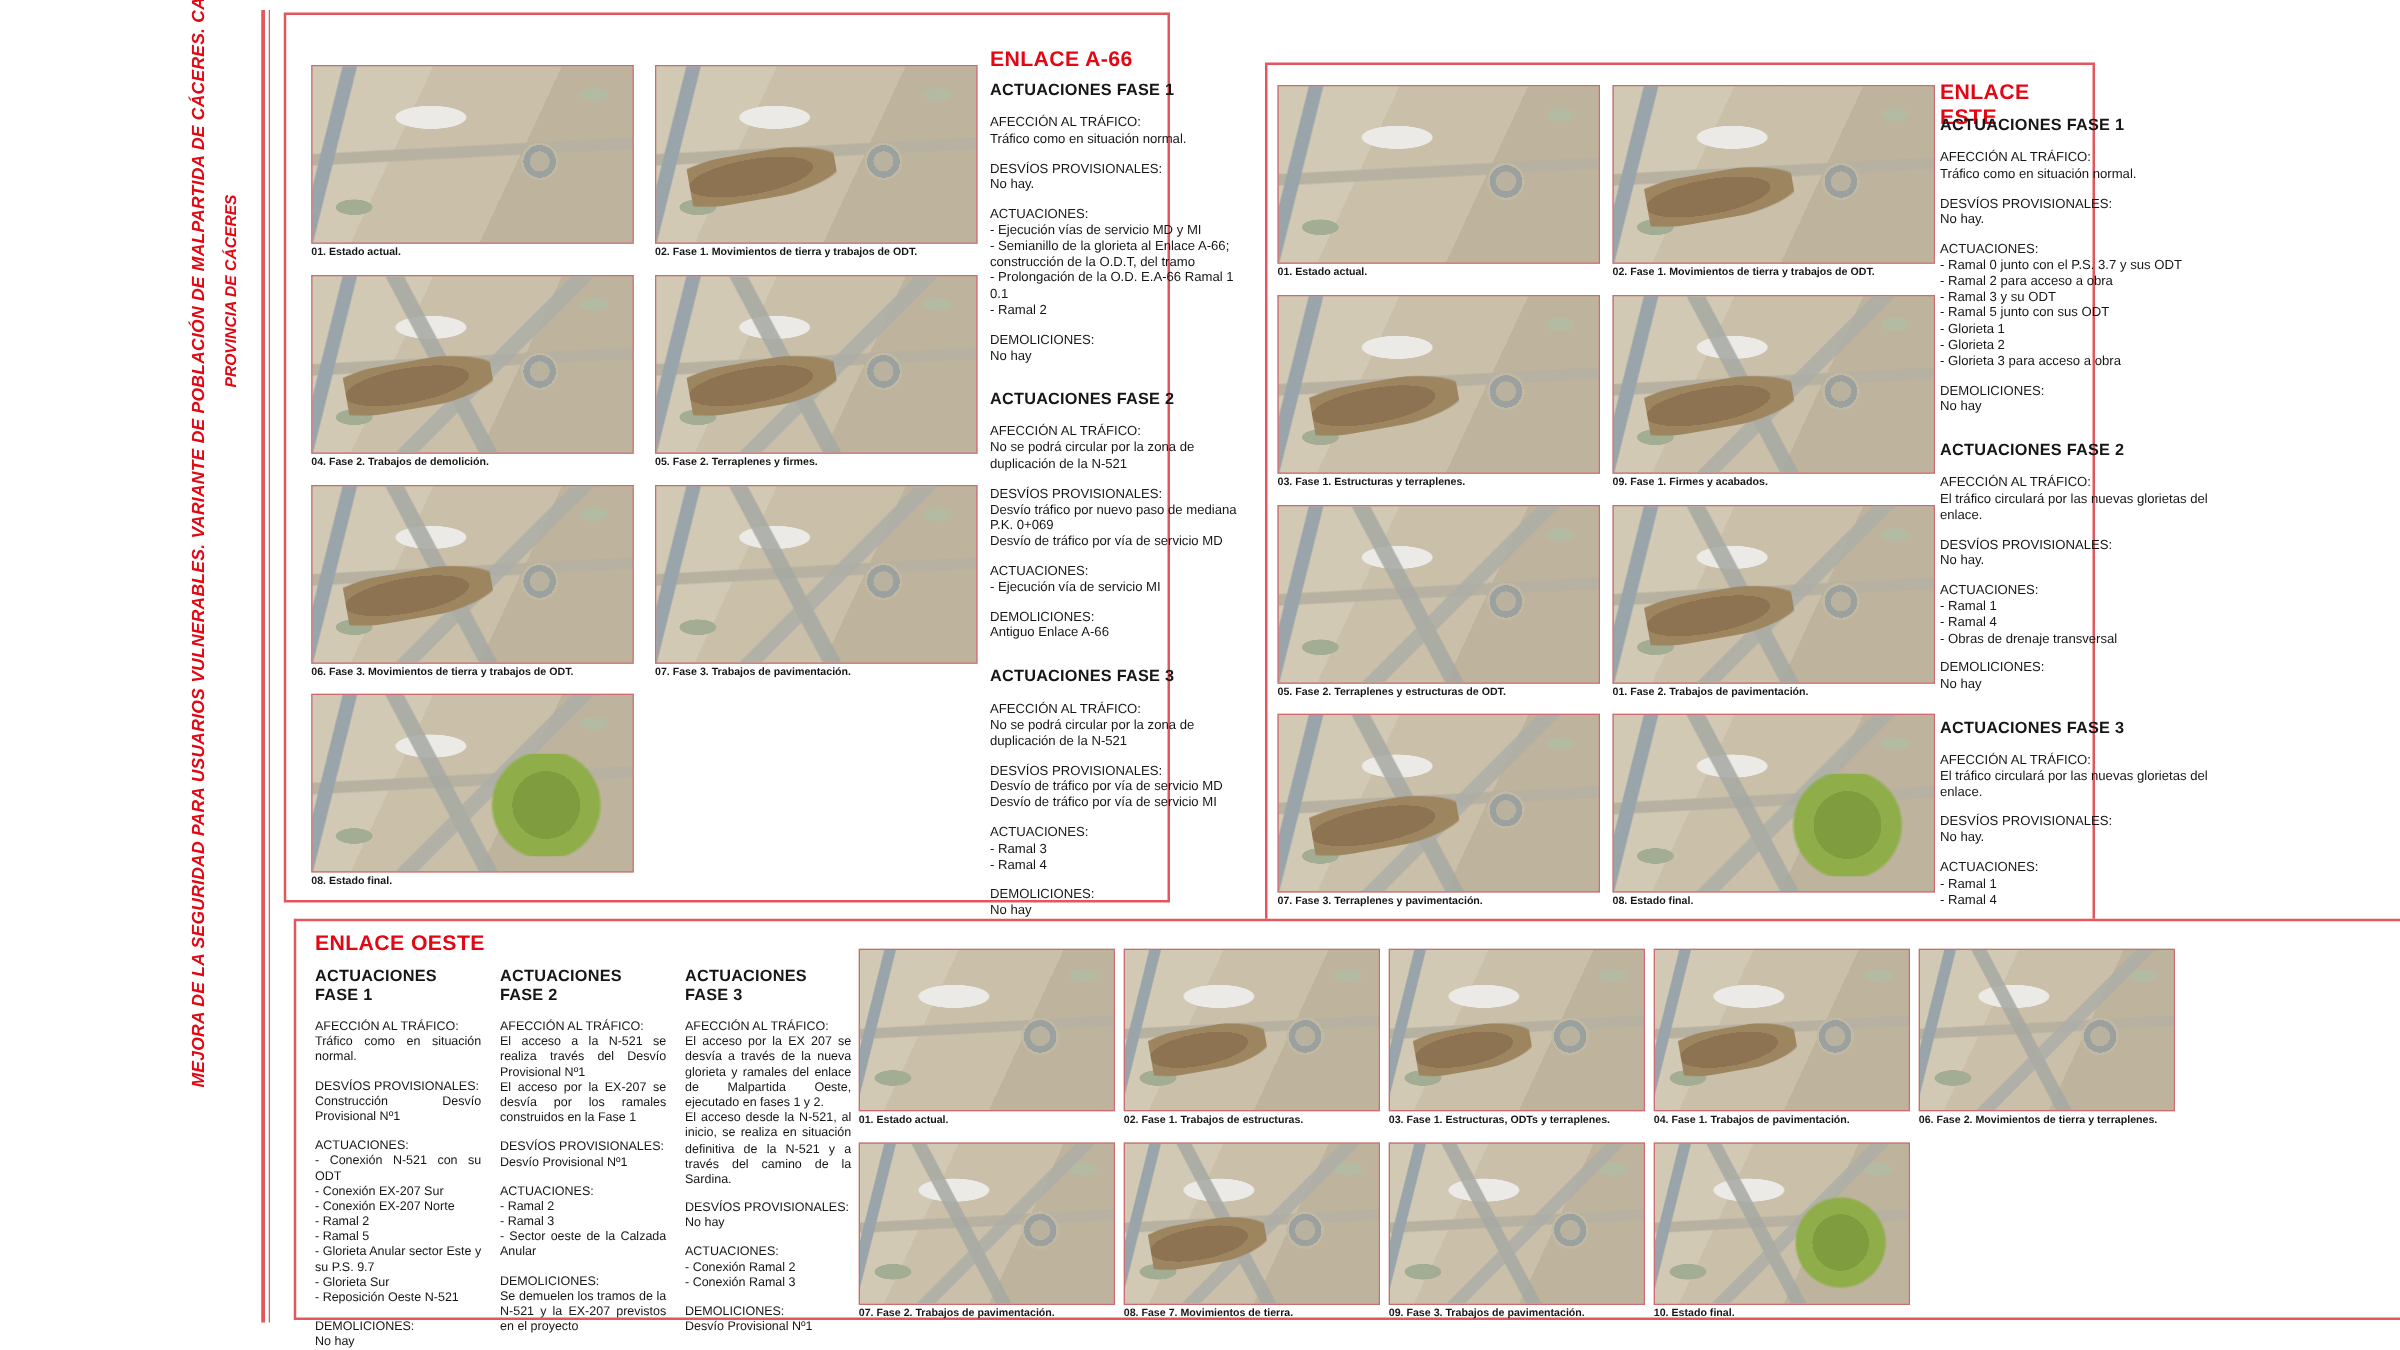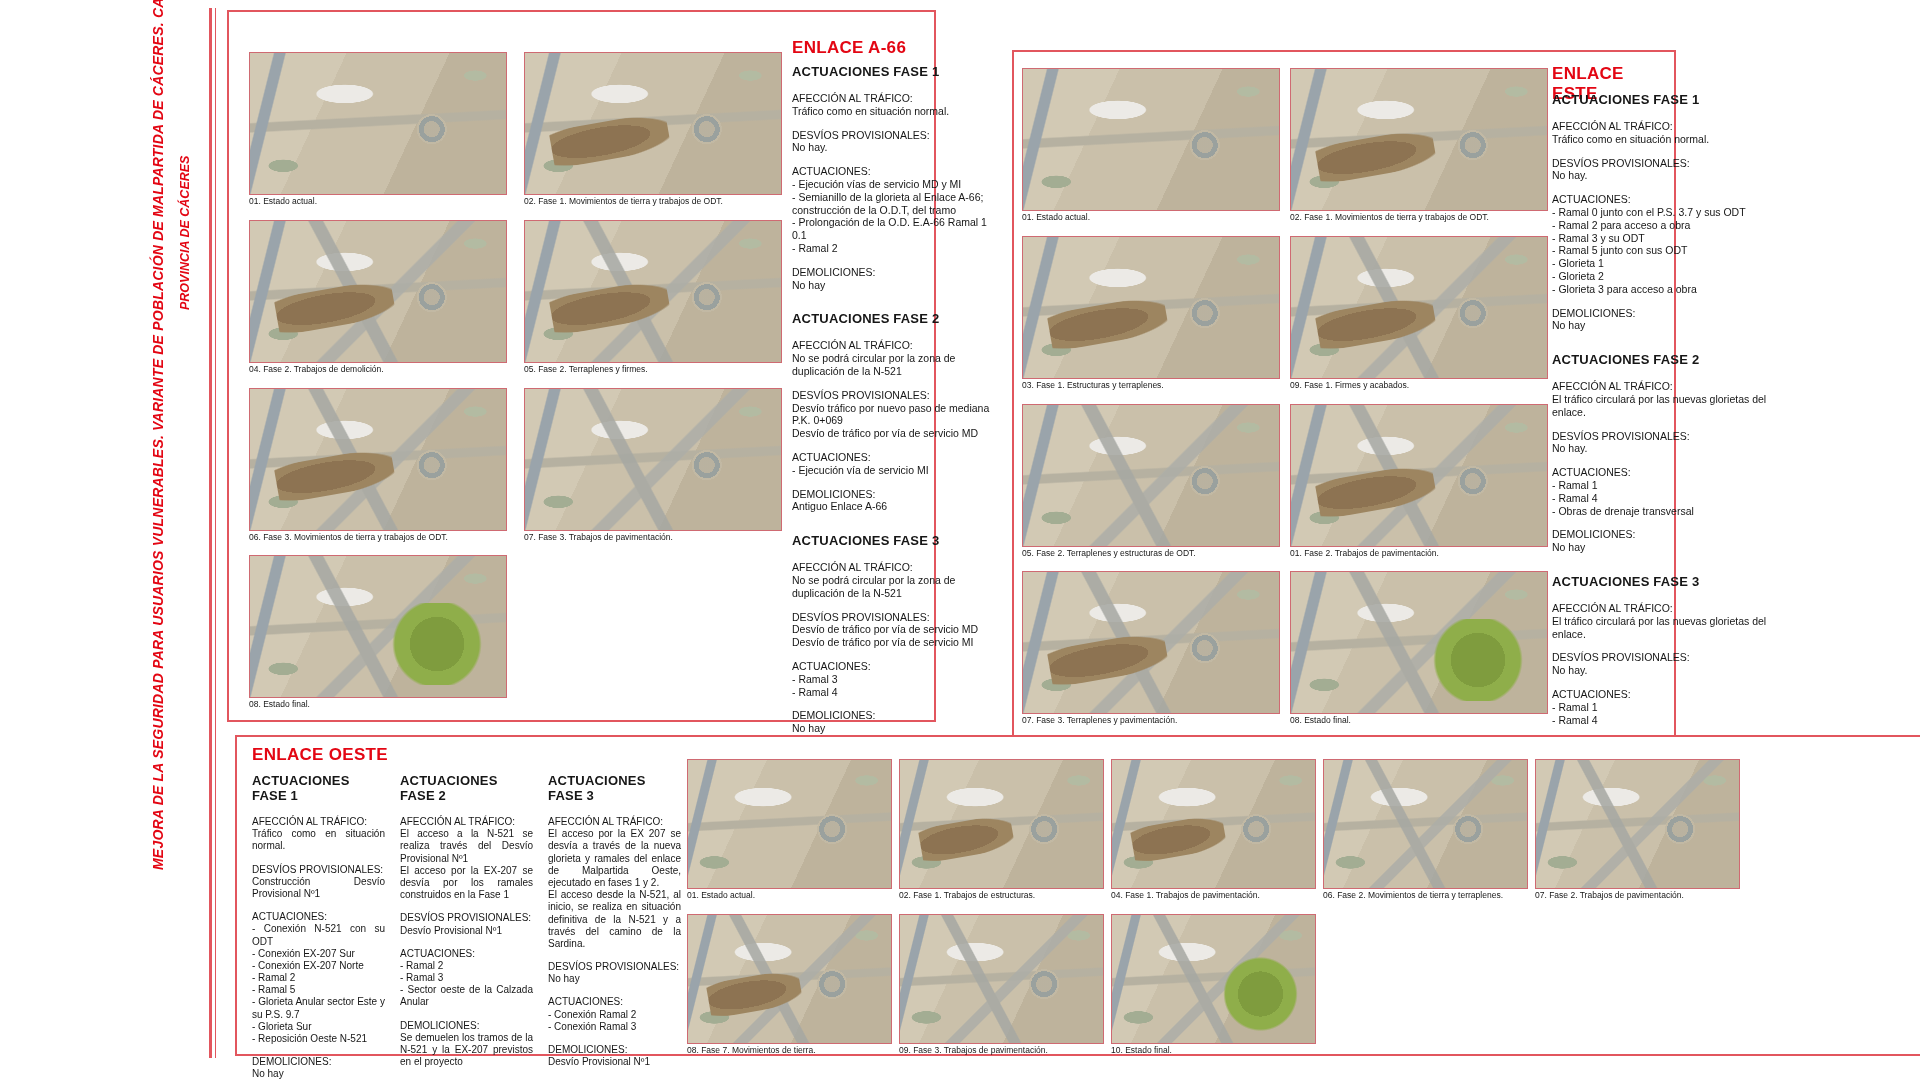--- a/index.html
+++ b/index.html
@@ -27,21 +27,21 @@
   .enl-title{color:#e30613;font-size:17px;font-weight:bold;letter-spacing:.3px}
   #p-a66 .enl-title{position:absolute;left:563px;top:26px}
   #p-este .enl-title{position:absolute;left:538px;top:12px}
   #p-oeste .enl-title{position:absolute;left:15px;top:8px}
 
   
   .grid{position:absolute;display:grid}
   #g-a66{left:20px;top:40px;grid-template-columns:258px 258px;column-gap:17px;row-gap:13px}
   #g-este{left:8px;top:16px;grid-template-columns:258px 258px;column-gap:10px;row-gap:13px}
   #g-oeste{left:450px;top:22px;grid-template-columns:repeat(5,205px);column-gap:7px;row-gap:13px}
-  .cap{font-size:8.5px;font-weight:normal;margin-top:2px;line-height:1.15;white-space:nowrap;overflow:hidden}
+  .cap{font-size:8.5px;font-weight:bold;margin-top:2px;line-height:1.15;white-space:nowrap;overflow:hidden}
 
   
   .aerial{width:100%;height:143px;border:1px solid #cf6a72;position:relative;overflow:hidden;
     background-color:#c9bfa9;
     background-image:
       radial-gradient(circle at 71% 54%, rgba(185,178,160,.95) 0 8px, #9aa19e 8px 13px, rgba(194,185,164,.95) 13px 15px, rgba(0,0,0,0) 15px),
       radial-gradient(ellipse 46px 15px at 37% 29%, #eceae6 0 60%, rgba(0,0,0,0) 63%),
       radial-gradient(ellipse 26px 11px at 13% 80%, #a3ad93 0 55%, rgba(0,0,0,0) 58%),
       radial-gradient(ellipse 20px 9px at 88% 16%, #b3bba2 0 55%, rgba(0,0,0,0) 58%),
       linear-gradient(104deg, rgba(0,0,0,0) 0 8%, #9aa4ab 8.5% 12%, rgba(0,0,0,0) 12.5%),
@@ -367,20 +367,24 @@
     <figure class="cell">
       <div class="aerial"></div>
       <figcaption class="cap">01. Estado actual.</figcaption>
     </figure>
     <figure class="cell">
       <div class="aerial v-mud"></div>
       <figcaption class="cap">02. Fase 1. Trabajos de estructuras.</figcaption>
     </figure>
     <figure class="cell">
       <div class="aerial v-mud"></div>
+      <figcaption class="cap">03. Fase 1. Estructuras, ODTs y terraplenes.</figcaption>
+    </figure>
+    <figure class="cell">
+      <div class="aerial v-mud"></div>
       <figcaption class="cap">04. Fase 1. Trabajos de pavimentación.</figcaption>
     </figure>
     <figure class="cell">
       <div class="aerial v-works"></div>
       <figcaption class="cap">06. Fase 2. Movimientos de tierra y terraplenes.</figcaption>
     </figure>
     <figure class="cell">
       <div class="aerial v-works"></div>
       <figcaption class="cap">07. Fase 2. Trabajos de pavimentación.</figcaption>
     </figure>

